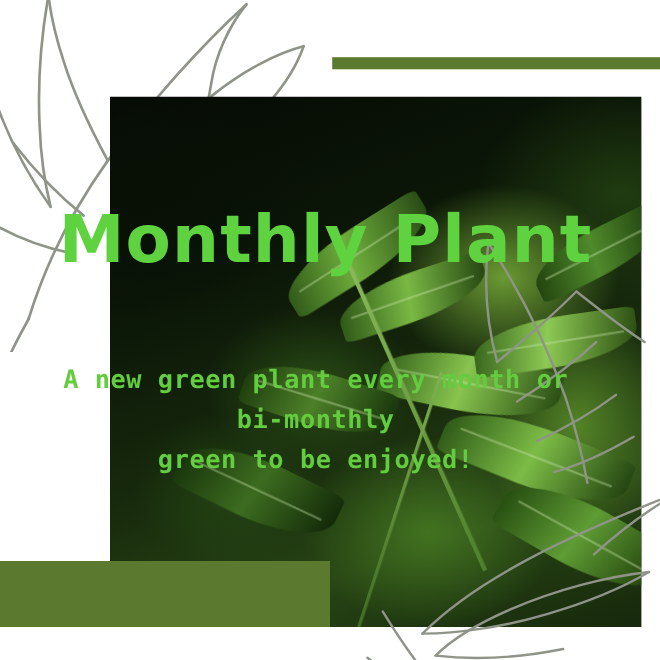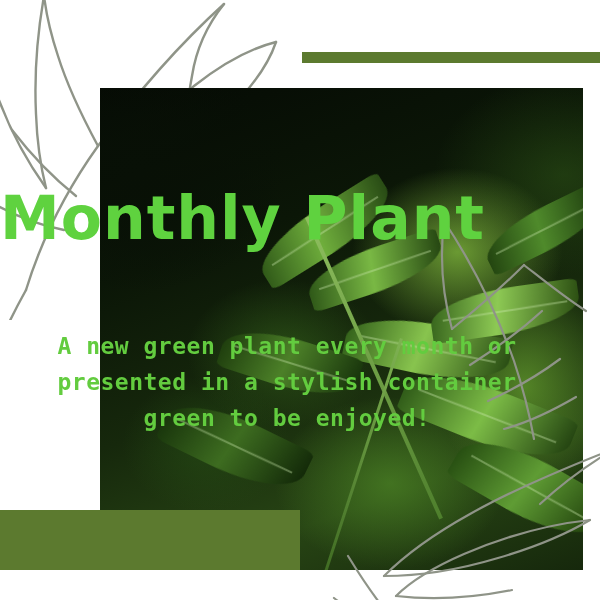--- a/index.html
+++ b/index.html
@@ -84,20 +84,21 @@
     height: 60px;
     background: #5c7a2f;
   }
 
   
   #headline {
     position: absolute;
     left: 0;
     top: 98px;
     width: 592px;
+    text-align: center;
     font-family: "DejaVu Sans", sans-serif;
     font-weight: bold;
     font-size: 60px;
     line-height: 80px;
     letter-spacing: 1px;
     color: #5fd23f;
     white-space: pre-line;
   }
   #headline .hl-line {
     display: block;
@@ -188,17 +189,17 @@
       <path d="M4 158 C22 172 44 184 68 192"></path>
     </g>
   </svg>
 
   <div id="headline">
     <span class="hl-line">Monthly Plant</span>
   </div>
 
   <div id="body-copy">
     <span class="bc-line">A new green plant every month or</span>
-    <span class="bc-line">presented in a stylish container</span>
+    <span class="bc-line">bi-monthly</span>
     <span class="bc-line">green to be enjoyed!</span>
   </div>
 
 </div>
 
 </body></html>

